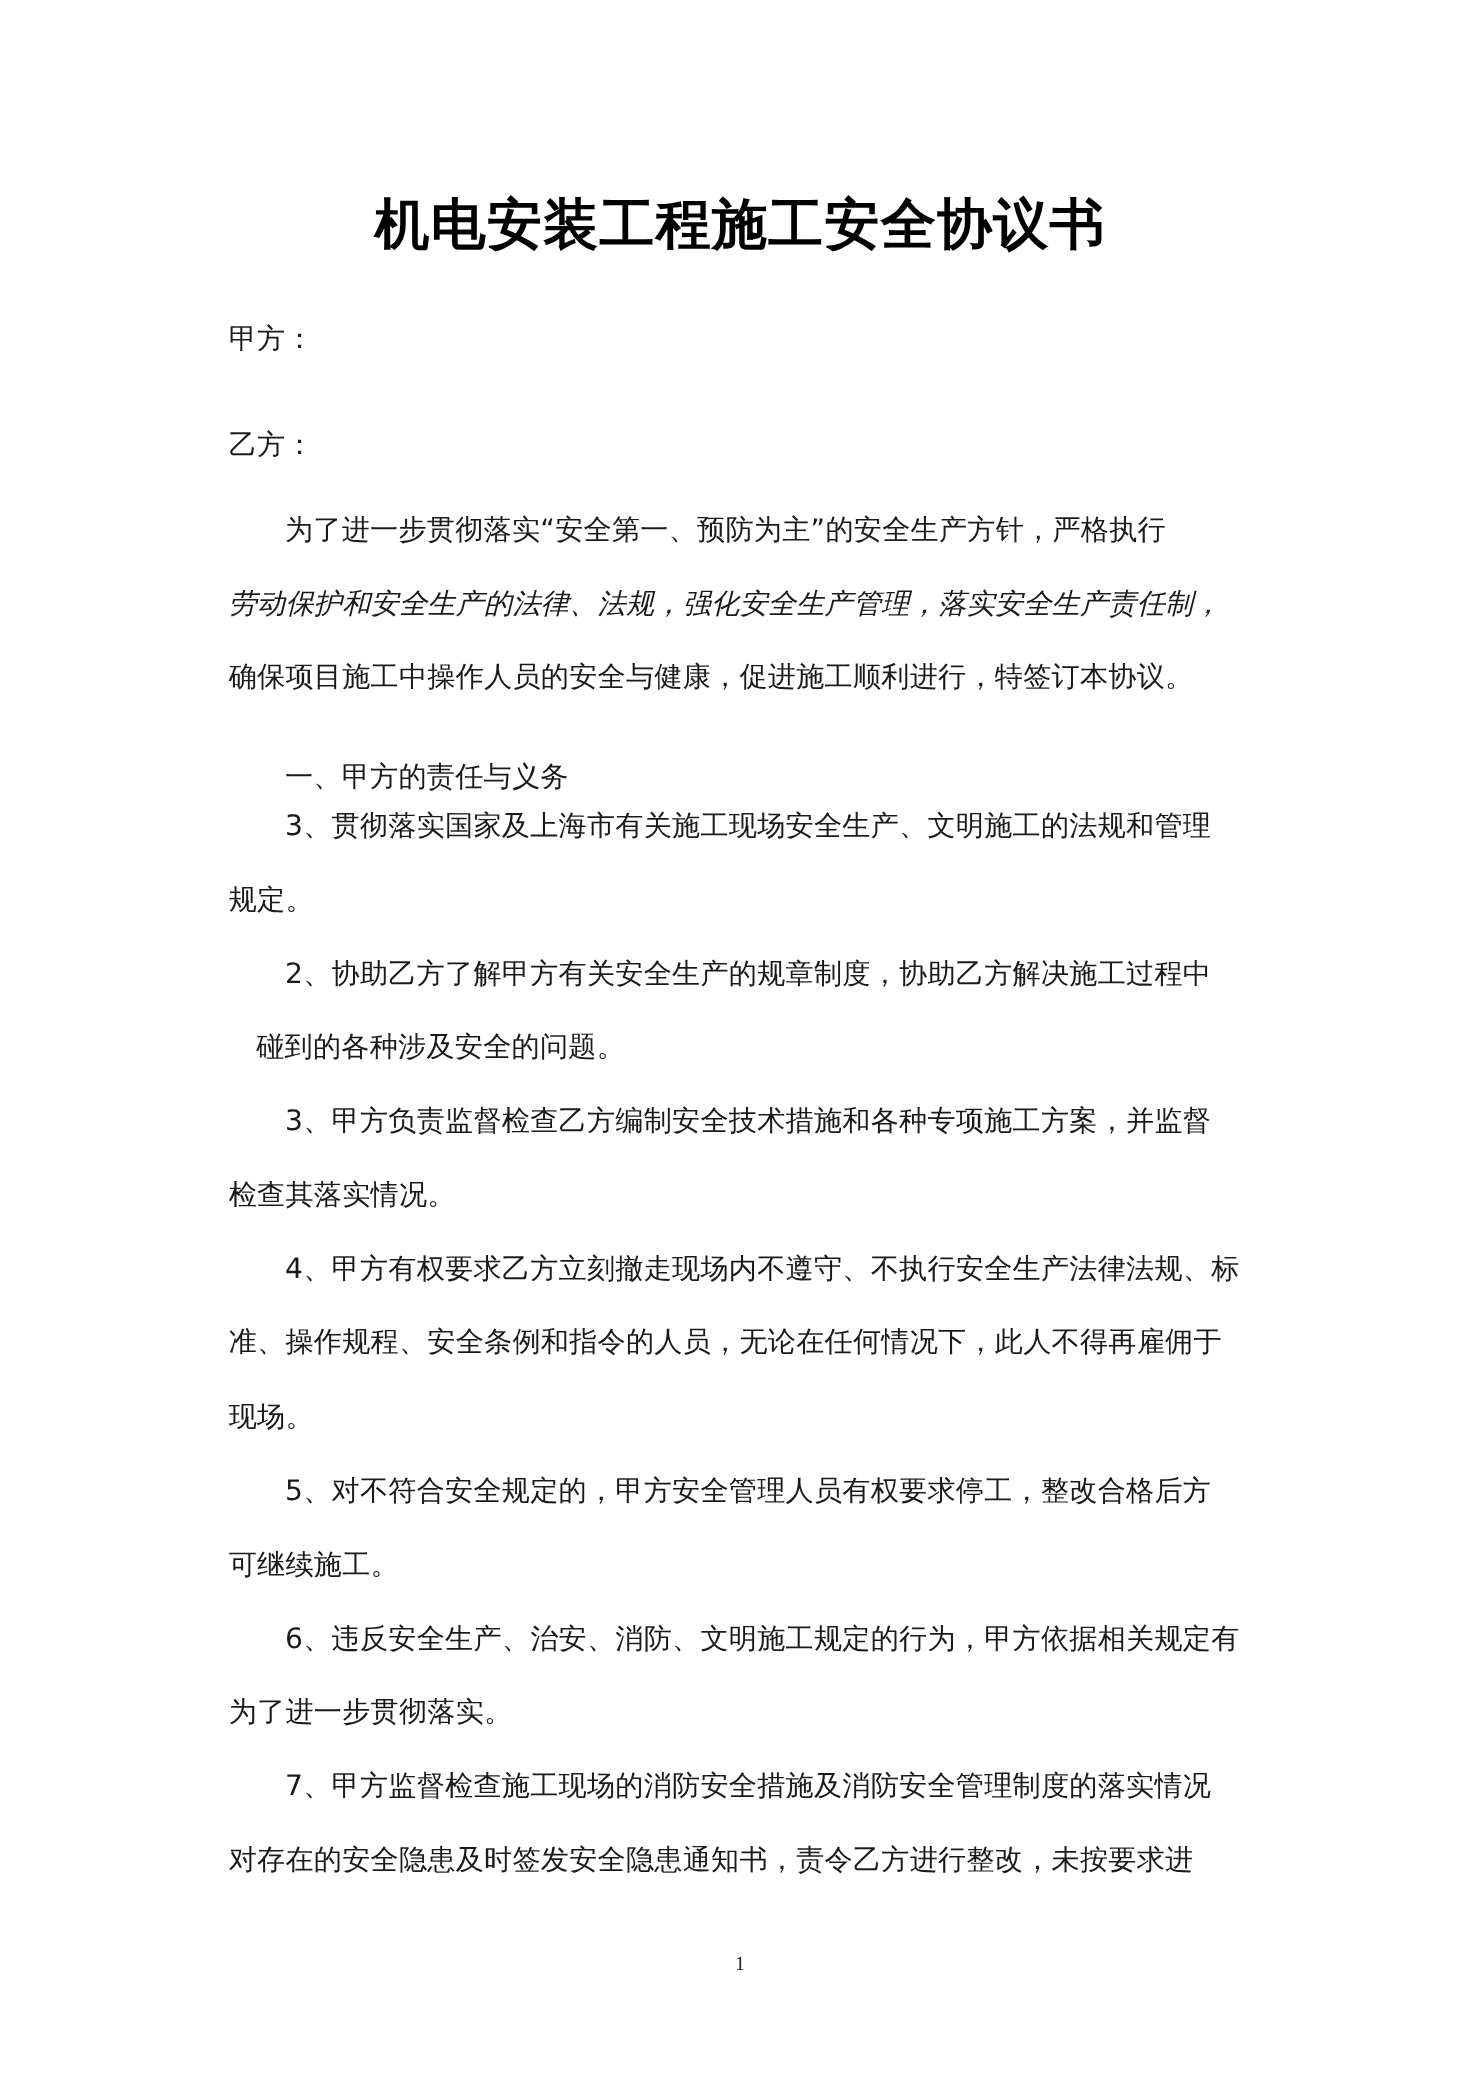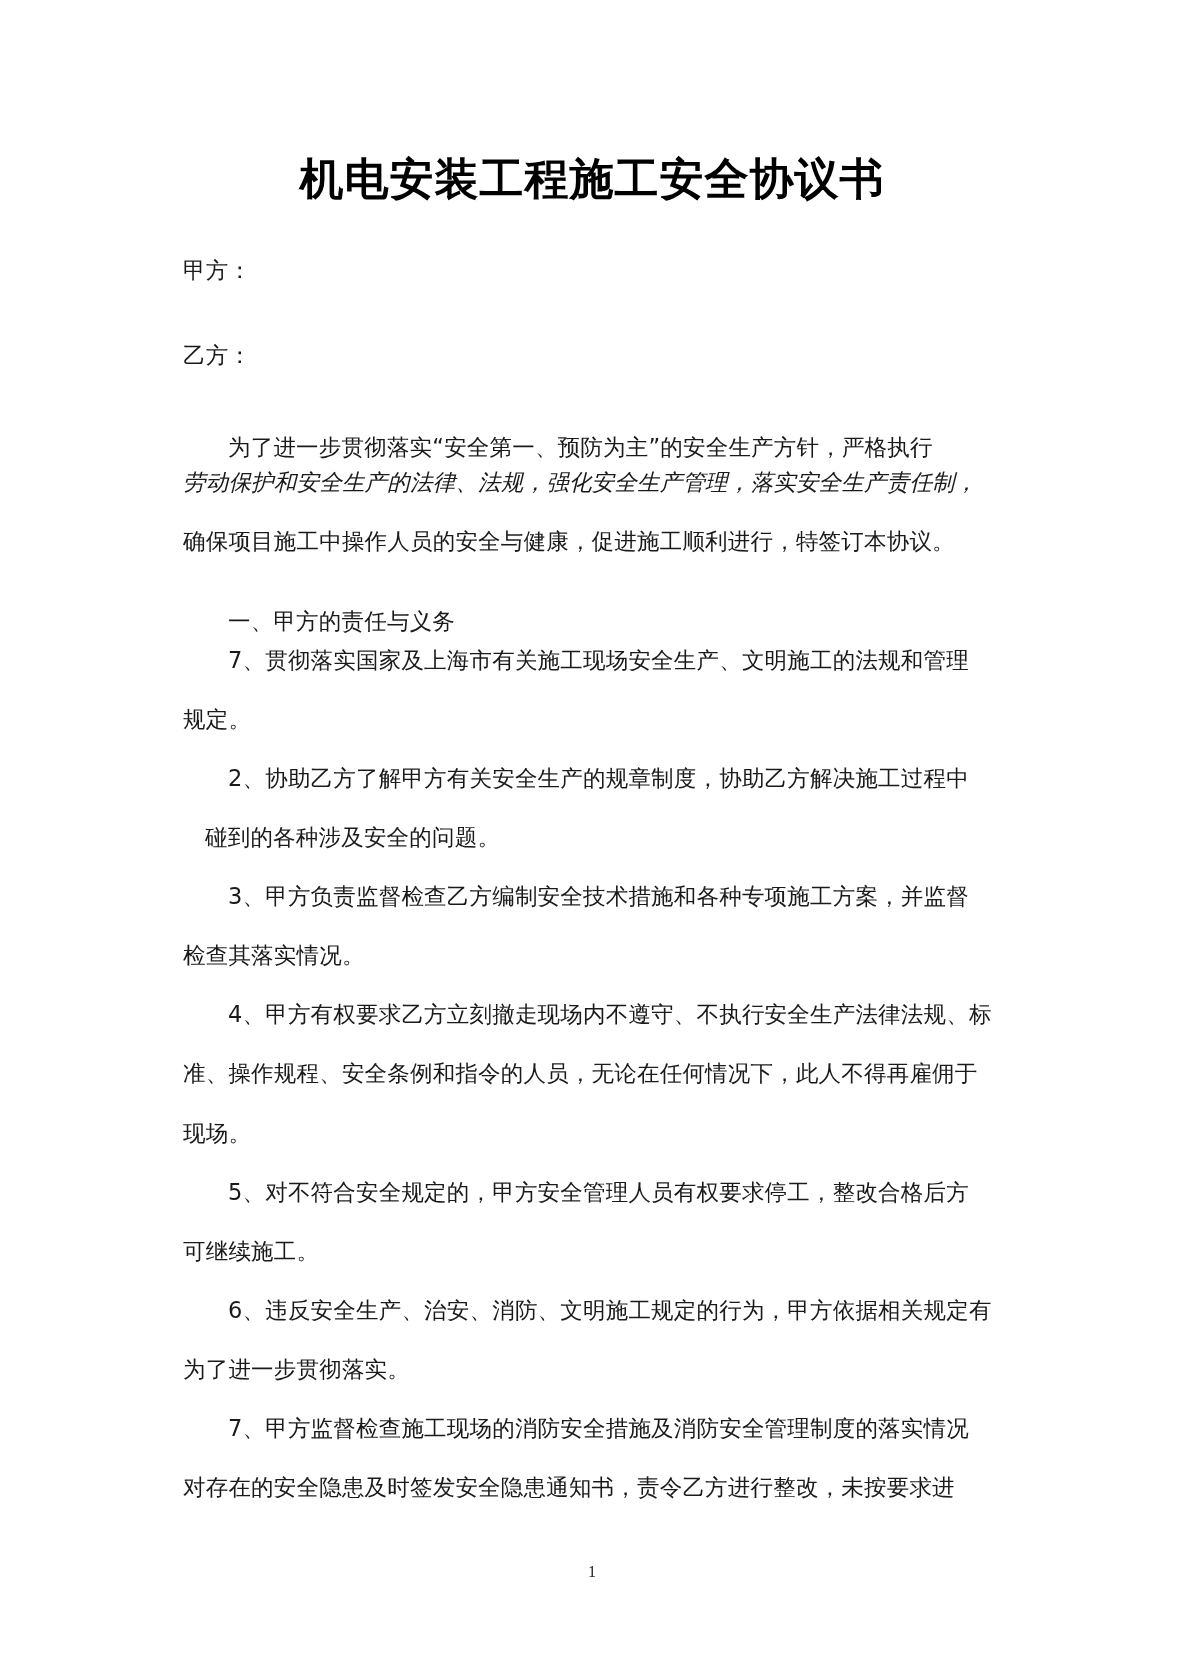--- a/index.html
+++ b/index.html
@@ -18,25 +18,25 @@
 </head>
 <body>
 
 <div class="page">
   <div class="title">机电安装工程施工安全协议书</div>
 
   <div class="line" style="top:255px">甲方：</div>
   <div class="line" style="top:340px">乙方：</div>
 
   <div id="body-lines">
-      <div class="line indent" style="top: 408px; margin-top: 24px;">为了进一步贯彻落实“安全第一、预防为主”的安全生产方针，严格执行</div>
+      <div class="line indent" style="top: 408px;">为了进一步贯彻落实“安全第一、预防为主”的安全生产方针，严格执行</div>
       <div class="line" style="top: 467px; font-style: italic;">劳动保护和安全生产的法律、法规，强化安全生产管理，落实安全生产责任制，</div>
       <div class="line" style="top: 526px; font-family: Liberation Serif, serif;">确保项目施工中操作人员的安全与健康，促进施工顺利进行，特签订本协议。</div>
       <div class="line indent" style="top: 586px; margin-top: 20px;">一、甲方的责任与义务</div>
-      <div class="line indent" style="top: 645px;">7、贯彻落实国家及上海市有关施工现场安全生产、文明施工的法规和管理</div>
+      <div class="line indent" style="top: 645px;">3、贯彻落实国家及上海市有关施工现场安全生产、文明施工的法规和管理</div>
       <div class="line" style="top: 704px;">规定。</div>
       <div class="line indent" style="top: 763px;">2、协助乙方了解甲方有关安全生产的规章制度，协助乙方解决施工过程中</div>
       <div class="line" style="top: 822px; margin-left: 22px;">碰到的各种涉及安全的问题。</div>
       <div class="line indent" style="top: 881px;">3、甲方负责监督检查乙方编制安全技术措施和各种专项施工方案，并监督</div>
       <div class="line" style="top: 940px;">检查其落实情况。</div>
       <div class="line indent" style="top: 999px;">4、甲方有权要求乙方立刻撤走现场内不遵守、不执行安全生产法律法规、标</div>
       <div class="line" style="top: 1058px;">准、操作规程、安全条例和指令的人员，无论在任何情况下，此人不得再雇佣于</div>
       <div class="line" style="top: 1118px;">现场。</div>
       <div class="line indent" style="top: 1177px;">5、对不符合安全规定的，甲方安全管理人员有权要求停工，整改合格后方</div>
       <div class="line" style="top: 1236px; font-family: Liberation Serif, serif;">可继续施工。</div>

